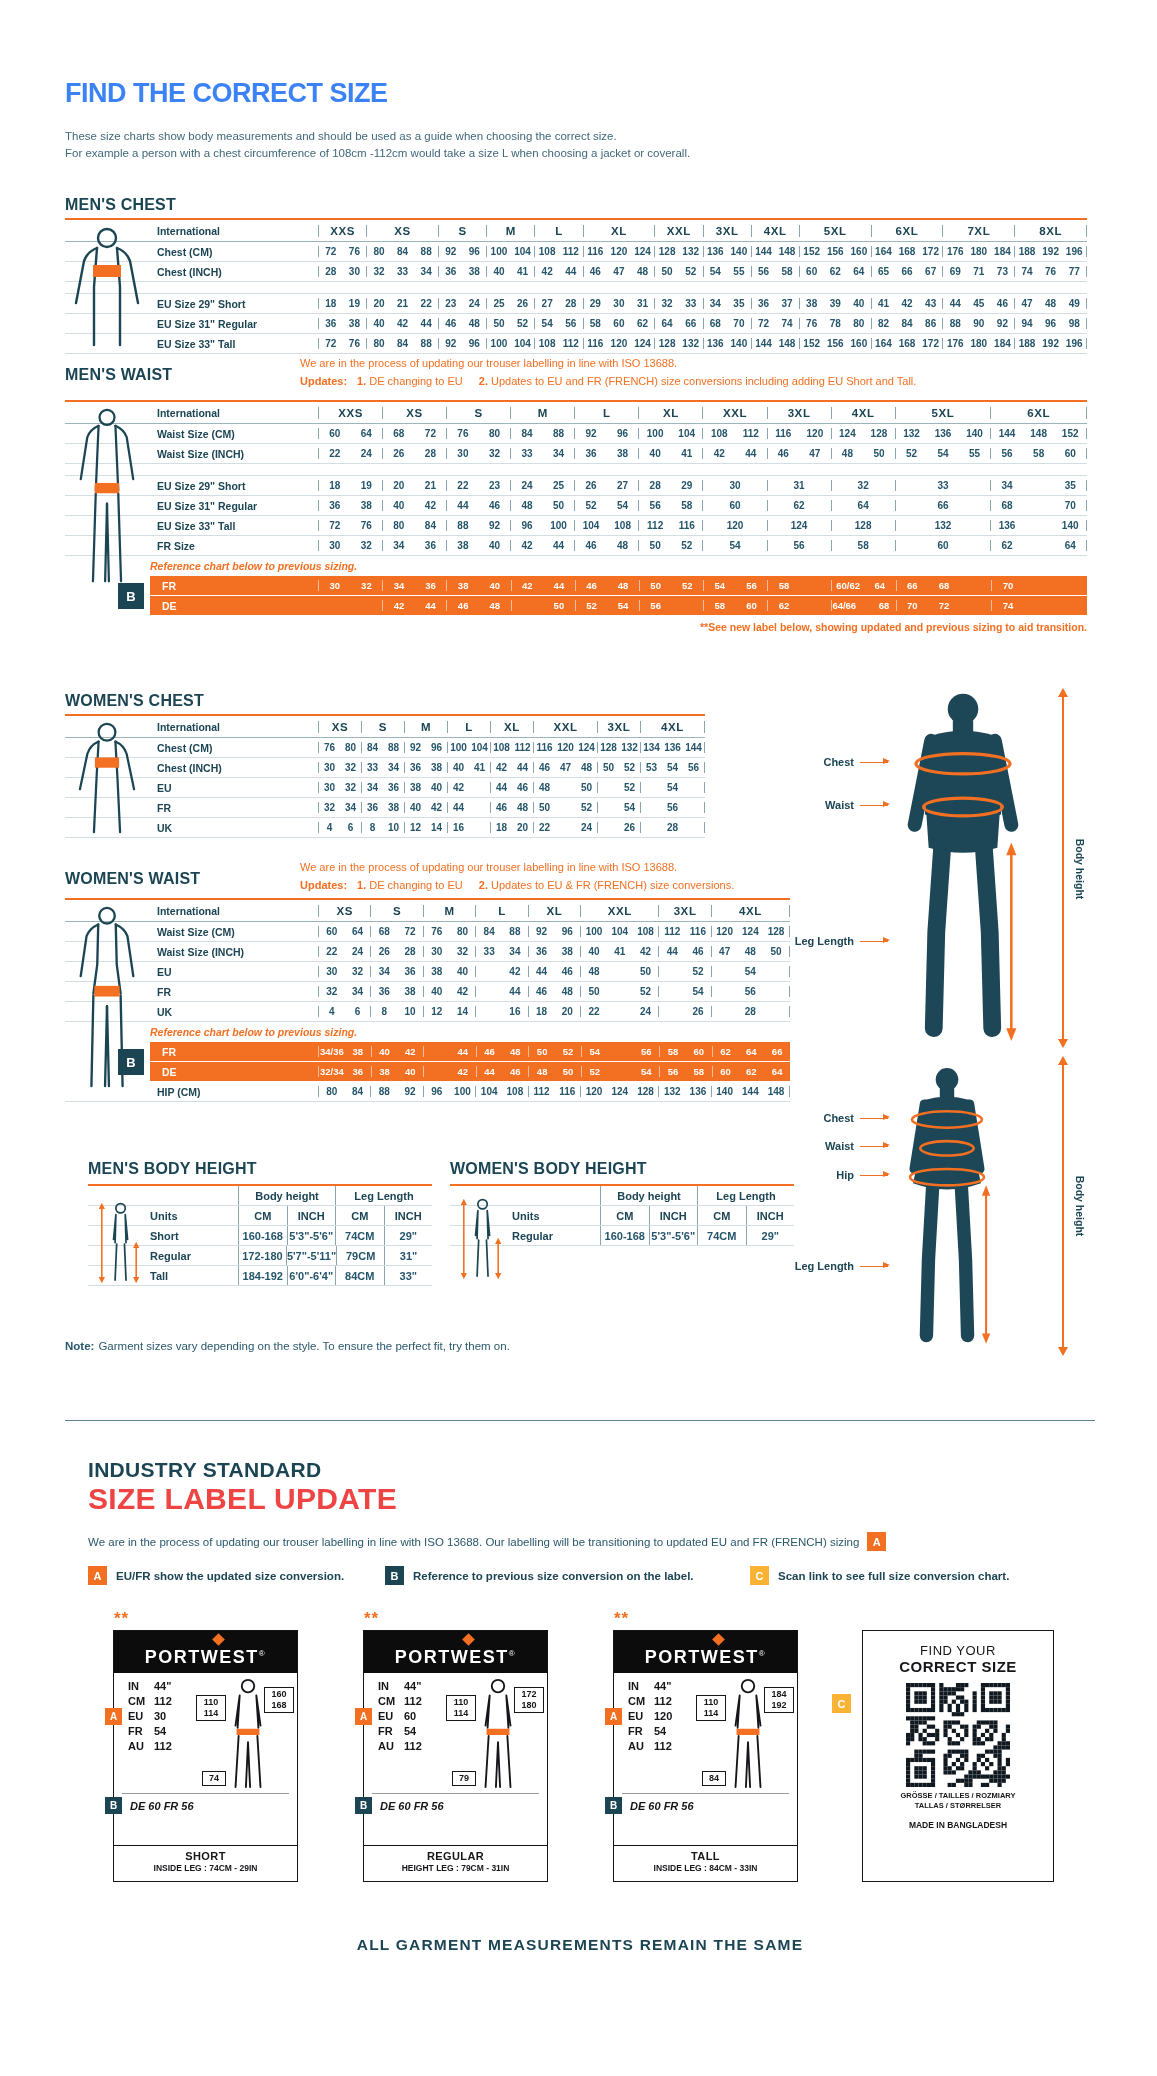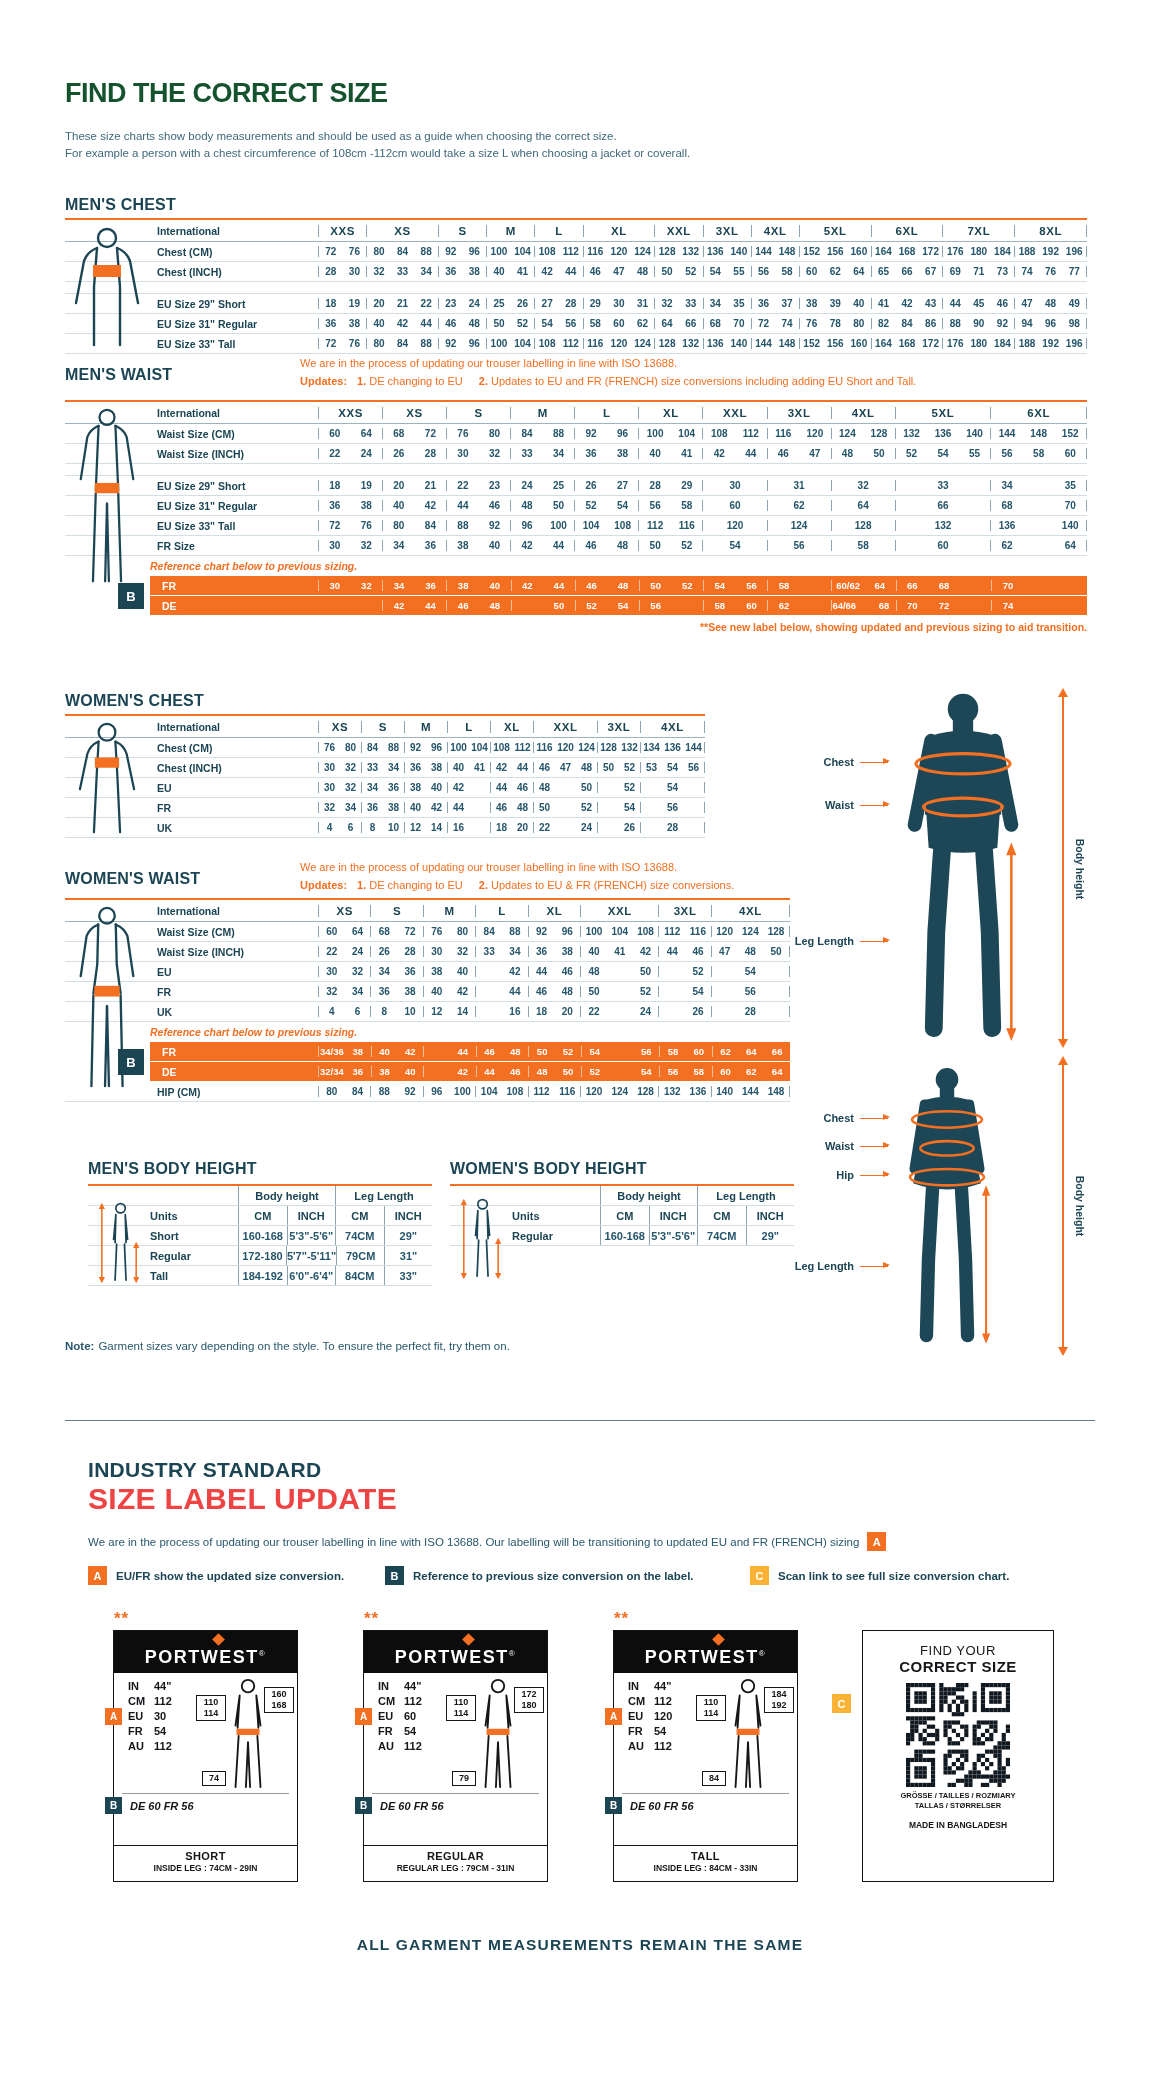--- a/index.html
+++ b/index.html
@@ -1,20 +1,20 @@
 <!DOCTYPE html>
 <html><head>
 <meta charset="utf-8">
 <style>
 *{margin:0;padding:0;box-sizing:border-box}
 html,body{background:#fff}
 body{font-family:"Liberation Sans",sans-serif;-webkit-font-smoothing:antialiased}
 #page{position:relative;width:1157px;height:2076px;background:#fff;margin:0 auto;color:#1c4554;overflow:hidden}
 .abs{position:absolute}
-.title{font-size:27px;font-weight:800;letter-spacing:-.5px;color:#14532d}
+.title{font-size:27px;font-weight:800;letter-spacing:-.5px;color:#3b82f6}
 .intro{font-size:11.5px;line-height:17px;color:#40687b;font-weight:400}
 .sec-h{font-size:16px;font-weight:800;letter-spacing:.2px;color:#1c4554}
 .iso{font-size:11px;line-height:18px;color:#f36f21;font-weight:400}
 .iso b{font-weight:700}
 .iso .n1{margin-left:16px;margin-right:3px}
 .iso .n2{margin-left:16px;margin-right:3px}
 .iso .ul{margin-right:6px}
 
 
 .stable{position:absolute;font-size:10px}
@@ -1769,21 +1769,21 @@
           <div>110</div>
           <div>114</div>
         </div>
         <div class="mbox hbox">
           <div>172</div>
           <div>180</div>
         </div>
         <div class="mbox lbox">79</div>
         <div class="card-bot">
           <div class="fit">REGULAR</div>
-          <div class="ileg">REGULAR LEG : 79CM - 31IN</div>
+          <div class="ileg">HEIGHT LEG : 79CM - 31IN</div>
         </div>
       </div>
       <div class="card" style="left: 613px; top: 1630px;">
         <div class="stars">**</div>
         <div class="card-head">
           <div class="diamond"></div>
           <div class="brand">PORTWEST<span class="reg">®</span></div>
         </div>
         <div class="spec">
           <div class="spec-row">

